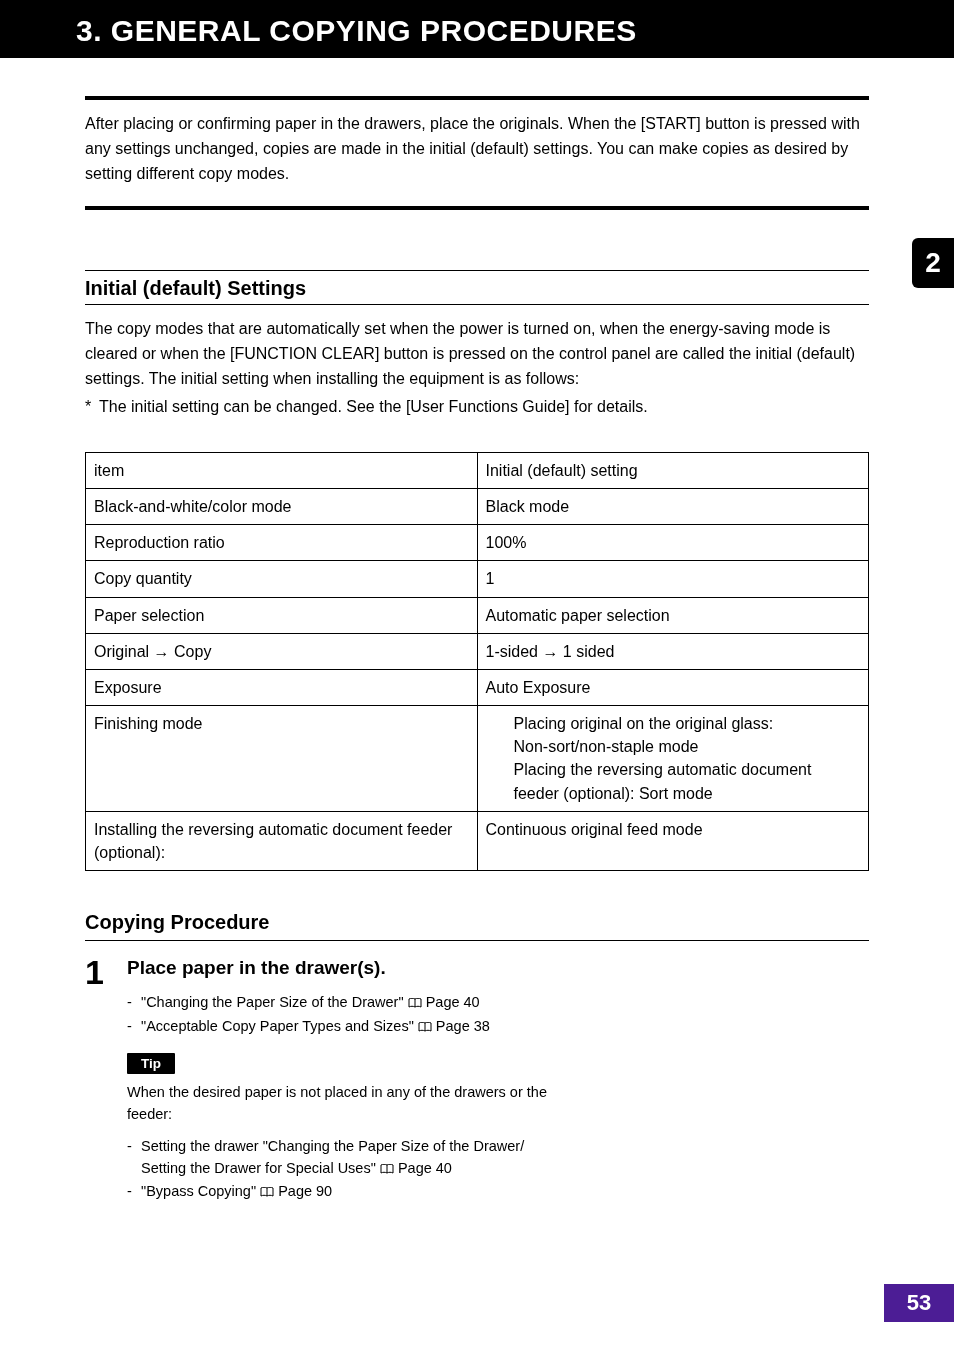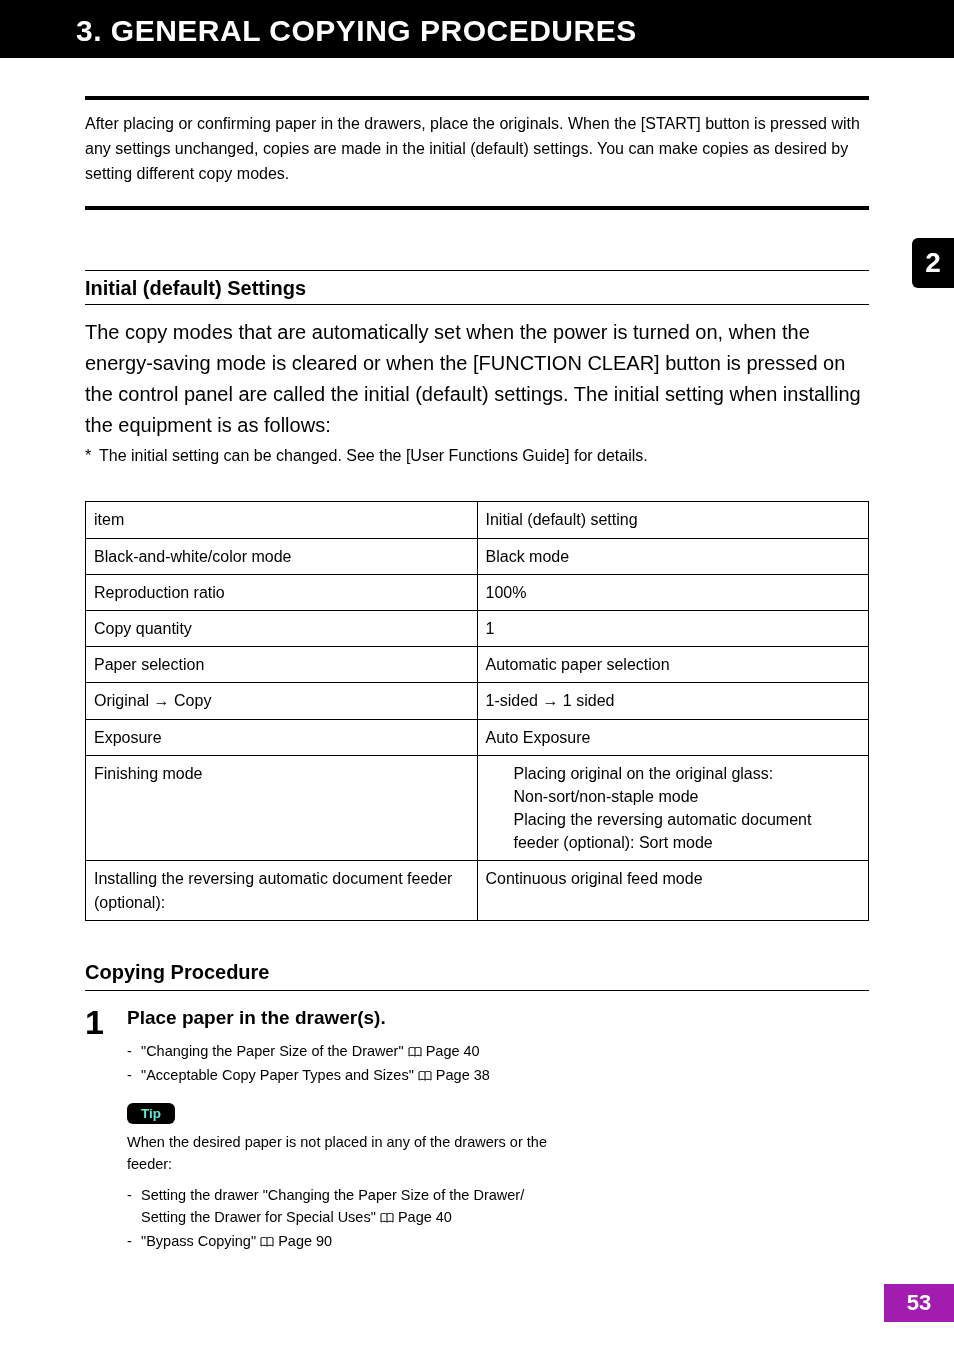--- a/index.html
+++ b/index.html
@@ -45,21 +45,21 @@
   .section-heading {
     font-size: 20px;
     font-weight: bold;
     border-top: 1px solid #000;
     border-bottom: 1px solid #000;
     padding: 6px 0 4px 0;
     margin: 0;
   }
 
   .body-text {
-    font-size: 20px;
+    font-size: 16px;
     line-height: 1.55;
     margin-top: 12px;
   }
 
   .footnote-line {
     font-size: 16px;
     margin-top: 6px;
   }
   .footnote-line .star {
     display: inline-block;
@@ -129,24 +129,24 @@
   }
 
   .book-icon {
     display: inline-block;
     vertical-align: -2px;
   }
 
   .tip-pill {
     display: inline-block;
     background: #000;
-    color: #5eead4;
+    color: #ffffff;
     font-size: 13.5px;
     font-weight: bold;
-    border-radius: 6px;
+    border-radius: 1px;
     padding: 3px 14px;
     margin: 14px 0 0 0;
   }
 
   .tip-body {
     font-size: 14.5px;
     line-height: 1.5;
     margin-top: 8px;
     max-width: 460px;
   }
@@ -165,21 +165,21 @@
     align-items: center;
     justify-content: center;
     border-top-left-radius: 6px;
     border-bottom-left-radius: 6px;
   }
 
   .page-number-tab {
     position: absolute;
     right: 0;
     top: 1284px;
-    background: #a21caf;
+    background: #4c1d95;
     color: #fff;
     width: 70px;
     height: 38px;
     font-size: 22px;
     font-weight: bold;
     display: flex;
     align-items: center;
     justify-content: center;
   }
 

